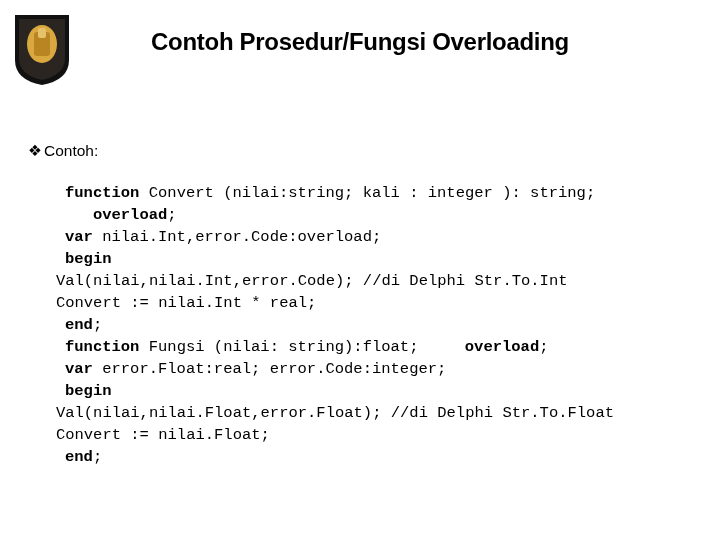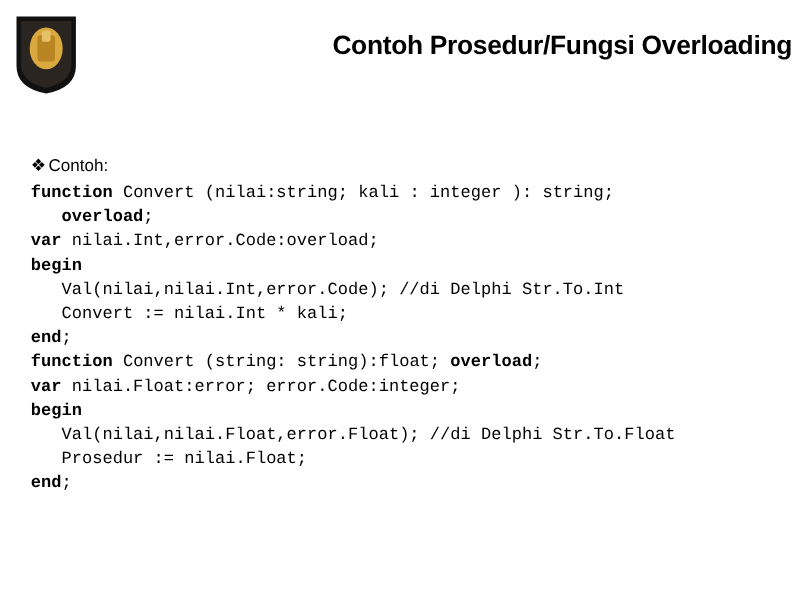--- a/index.html
+++ b/index.html
@@ -19,48 +19,48 @@
     left: 12px;
     width: 60px;
     height: 75px;
   }
   .logo svg { width: 100%; height: 100%; }
   .title {
     position: absolute;
     top: 28px;
     left: 0;
     width: 720px;
-    text-align: right;
+    text-align: center;
     font-weight: bold;
     font-size: 24px;
     letter-spacing: -0.3px;
   }
   .content {
     position: absolute;
     top: 140px;
     left: 28px;
     right: 20px;
     font-size: 15.5px;
     line-height: 1.42;
   }
-  .bullet-line { margin-bottom: 2px; }
+  .bullet-line { margin-bottom: 20px; }
   .diamond {
     display: inline-block;
     width: 10px;
     text-align: center;
     margin-right: 6px;
     color: #000;
   }
   .bullet-text { font-family: Arial, Helvetica, sans-serif; }
   .code {
     font-family: "Courier New", Courier, monospace;
     font-size: 15.5px;
     white-space: pre;
   }
-  .b { font-weight: bold; }
+  .b { font-weight: bold; margin-left: 37px; }
 </style>
 </head>
 <body>
 
 <div class="logo">
   <svg viewBox="0 0 60 75">
     <path d="M3 3 H57 V48 Q57 68 30 73 Q3 68 3 48 Z" fill="#111111"></path>
     <path d="M7 7 H53 V46 Q53 63 30 68 Q7 63 7 46 Z" fill="#2a2520"></path>
     <ellipse cx="30" cy="32" rx="15" ry="19" fill="#d9a83f"></ellipse>
     <rect x="22" y="20" width="16" height="24" rx="3" fill="#b88522"></rect>
@@ -72,21 +72,21 @@
 
 <div class="content">
   <div class="bullet-line">
     <span class="diamond">❖</span><span class="bullet-text">Contoh:</span>
   </div>
   <div class="code"><span class="b">function</span><span> Convert (nilai:string; kali : integer ): string;</span>
 <span class="b">   overload</span><span>;</span>
 <span class="b">var</span><span> nilai.Int,error.Code:overload;</span>
 <span class="b">begin</span>
 <span>   Val(nilai,nilai.Int,error.Code); //di Delphi Str.To.Int</span>
-<span>   Convert := nilai.Int * kali;</span>
+<span>   Convert := nilai.Int * real;</span>
 <span class="b">end</span><span>;</span>
-<span class="b">function</span><span> Convert (string: string):float; </span><span class="b">overload</span><span>;</span>
-<span class="b">var</span><span> nilai.Float:error; error.Code:integer;</span>
+<span class="b">function</span><span> Fungsi (nilai: string):float; </span><span class="b">overload</span><span>;</span>
+<span class="b">var</span><span> error.Float:real; error.Code:integer;</span>
 <span class="b">begin</span>
 <span>   Val(nilai,nilai.Float,error.Float); //di Delphi Str.To.Float</span>
-<span>   Prosedur := nilai.Float;</span>
+<span>   Convert := nilai.Float;</span>
 <span class="b">end</span><span>;</span></div>
 </div>
 
 </body></html>

